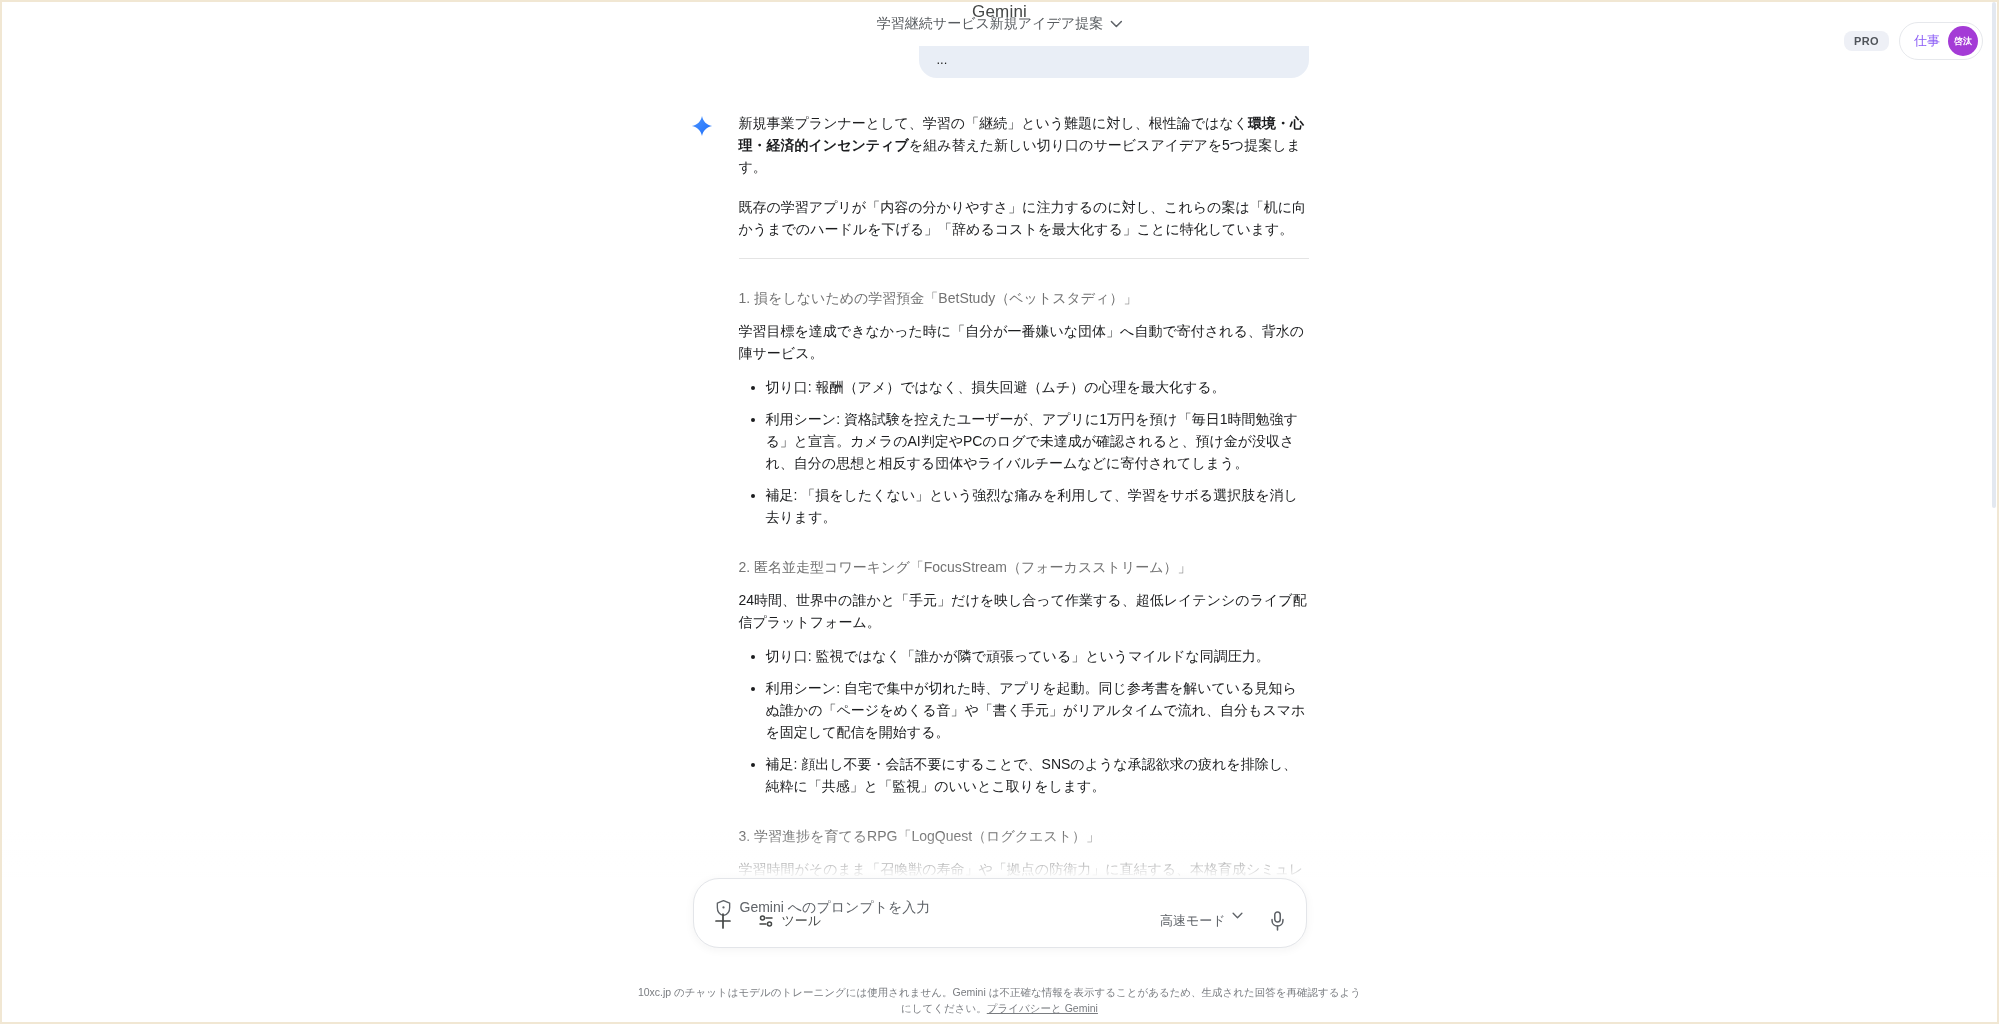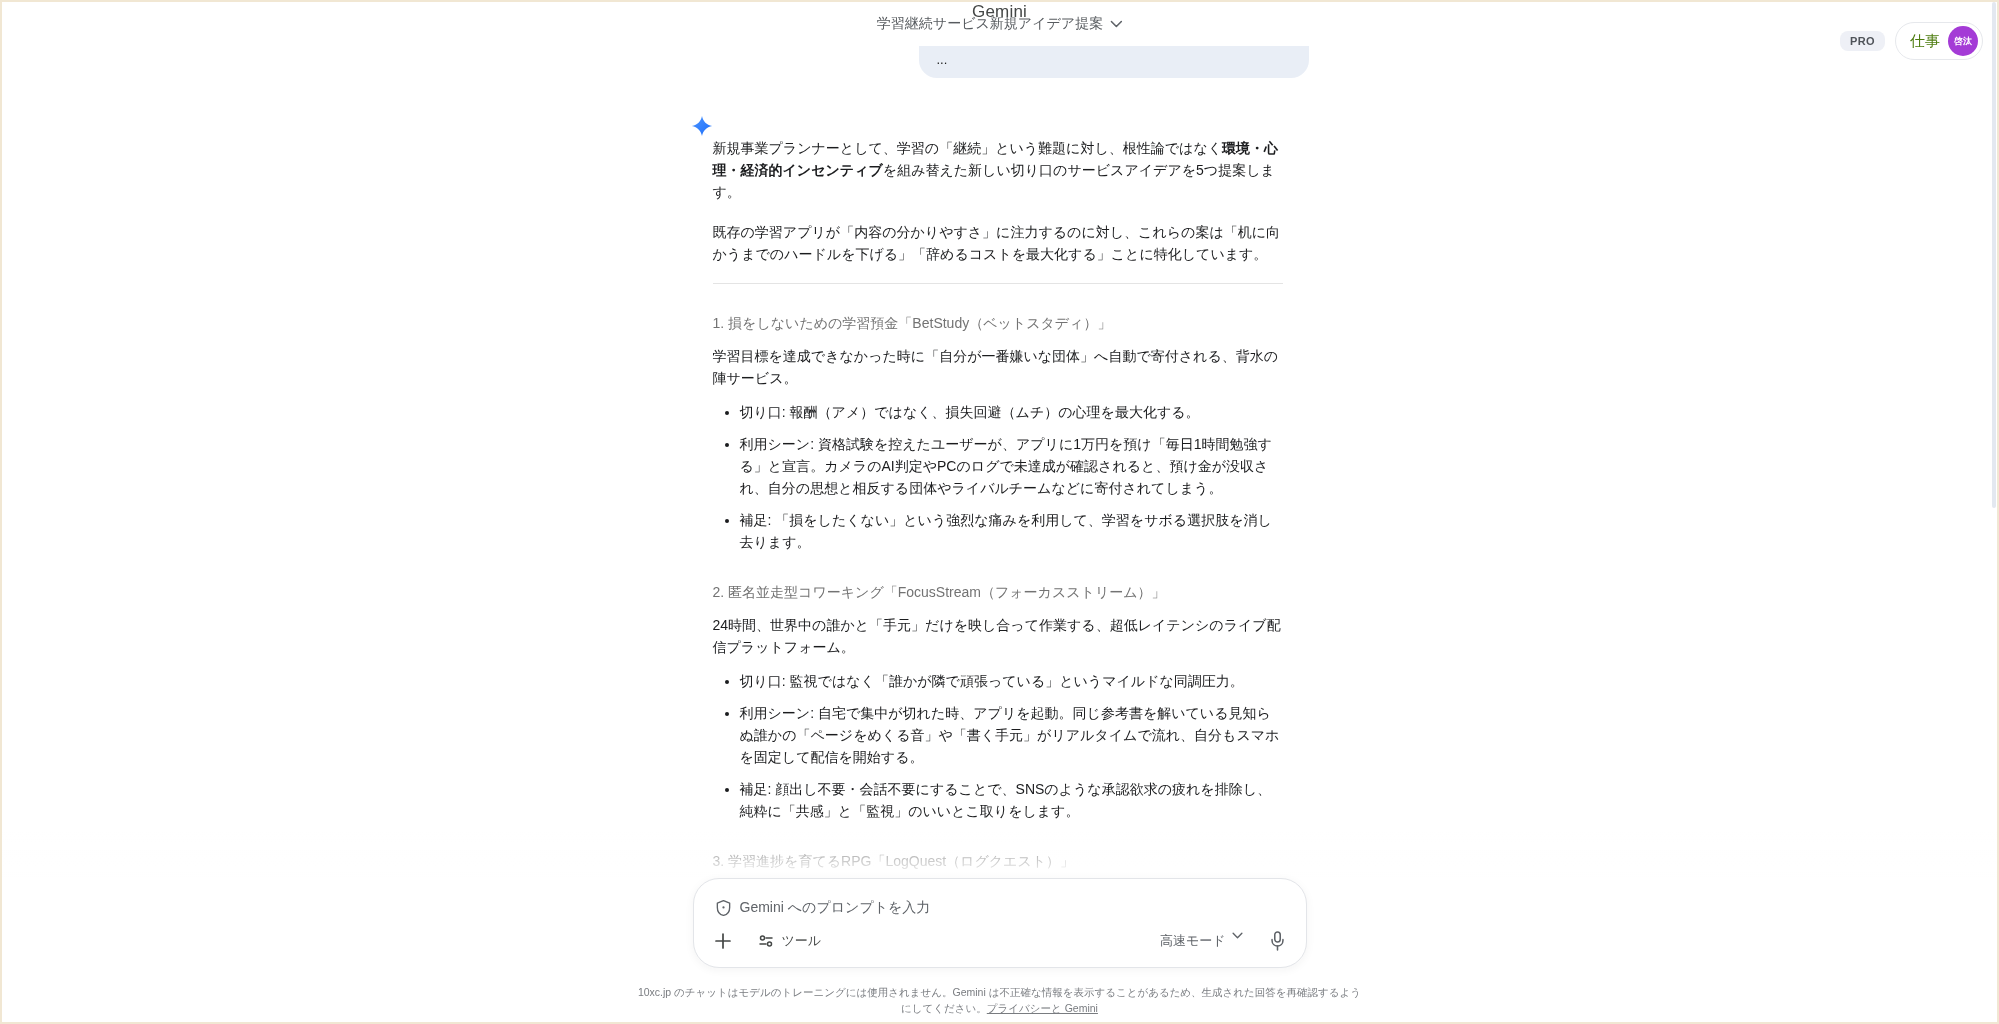--- a/index.html
+++ b/index.html
@@ -27,38 +27,38 @@
   .hdr-right{ margin-left:auto; display:flex; align-items:center; gap:10px; }
   .pro-badge{
     background:#eef0f6; color:#50545a; font-size:11px; font-weight:bold;
     padding:4px 10px; border-radius:8px; letter-spacing:.4px;
   }
   .account-pill{
     display:flex; align-items:center; gap:8px;
     background:#fff; border:1px solid #e6e8ec; border-radius:22px;
     padding:4px 4px 4px 14px; height:38px;
   }
-  .workspace-label{ font-size:15px; color:#4d7c0f; }
+  .workspace-label{ font-size:13px; color:#8b5cf6; }
   .avatar{
     width:30px; height:30px; border-radius:50%; background:#a43bd6;
     color:#fff; font-size:9px; display:flex; align-items:center; justify-content:center;
     letter-spacing:0; font-weight:bold;
   }
 
   
   .chat-wrap{ position:absolute; top:40px; left:0; right:0; }
   .chat-col{ width:618px; margin:0 auto; position:relative; }
 
   .user-bubble{
     margin-left:auto; width:390px; height:36px;
     background:#e9eef6; border-radius:2px 2px 18px 18px;
     padding:10px 18px; font-size:13px; color:#1f1f1f; overflow:hidden;
   }
 
-  .response{ display:flex; margin-top:34px;flex-direction:column; }
+  .response{ display:flex; margin-top:34px; }
   .sparkle{ width:26px; flex:none; padding-top:3px; }
   .resp-body{ margin-left:22px; width:570px; font-size:14px; line-height:22px; color:#1b1c1e; }
   .resp-body p{ margin-bottom:18px; }
   .divider{ border:none; border-top:1px solid #e4e4e4; margin:4px 0 28px; }
   .sec{ margin-top:28px; }
   .sec:first-of-type{ margin-top:0; }
   .sec h3{ font-size:14px; font-weight:normal; color:#737373; margin-bottom:11px; }
   .sec .sec-body{ margin-bottom:4px; }
   .sec ul{ margin:12px 0 0 0; padding-left:27px; }
   .sec li{ margin-bottom:10px; }
@@ -68,21 +68,21 @@
   .bottom-area{
     position:fixed; left:2px; right:2px; bottom:2px; height:144px;
     background:#fff; z-index:20;
   }
   .bottom-area::before{
     content:""; position:absolute; top:-46px; left:0; right:0; height:46px;
     background:linear-gradient(to bottom, rgba(255,255,255,0), #ffffff);
     pointer-events:none;
   }
   .composer{
-    width:614px; height:90px; margin:0 auto; position:relative;
+    width:614px; height:70px; margin:0 auto; position:relative;
     background:#fff; border:1px solid #e3e5e9; border-radius:26px;
     box-shadow:0 2px 10px rgba(32,33,36,.05);
   }
   .prompt-row{
     position:absolute; top:20px; left:22px;
     display:flex; align-items:center; gap:9px;
     color:#5f6368; font-size:14px;
   }
   .controls-row{
     position:absolute; left:20px; right:20px; bottom:12px; height:28px;

